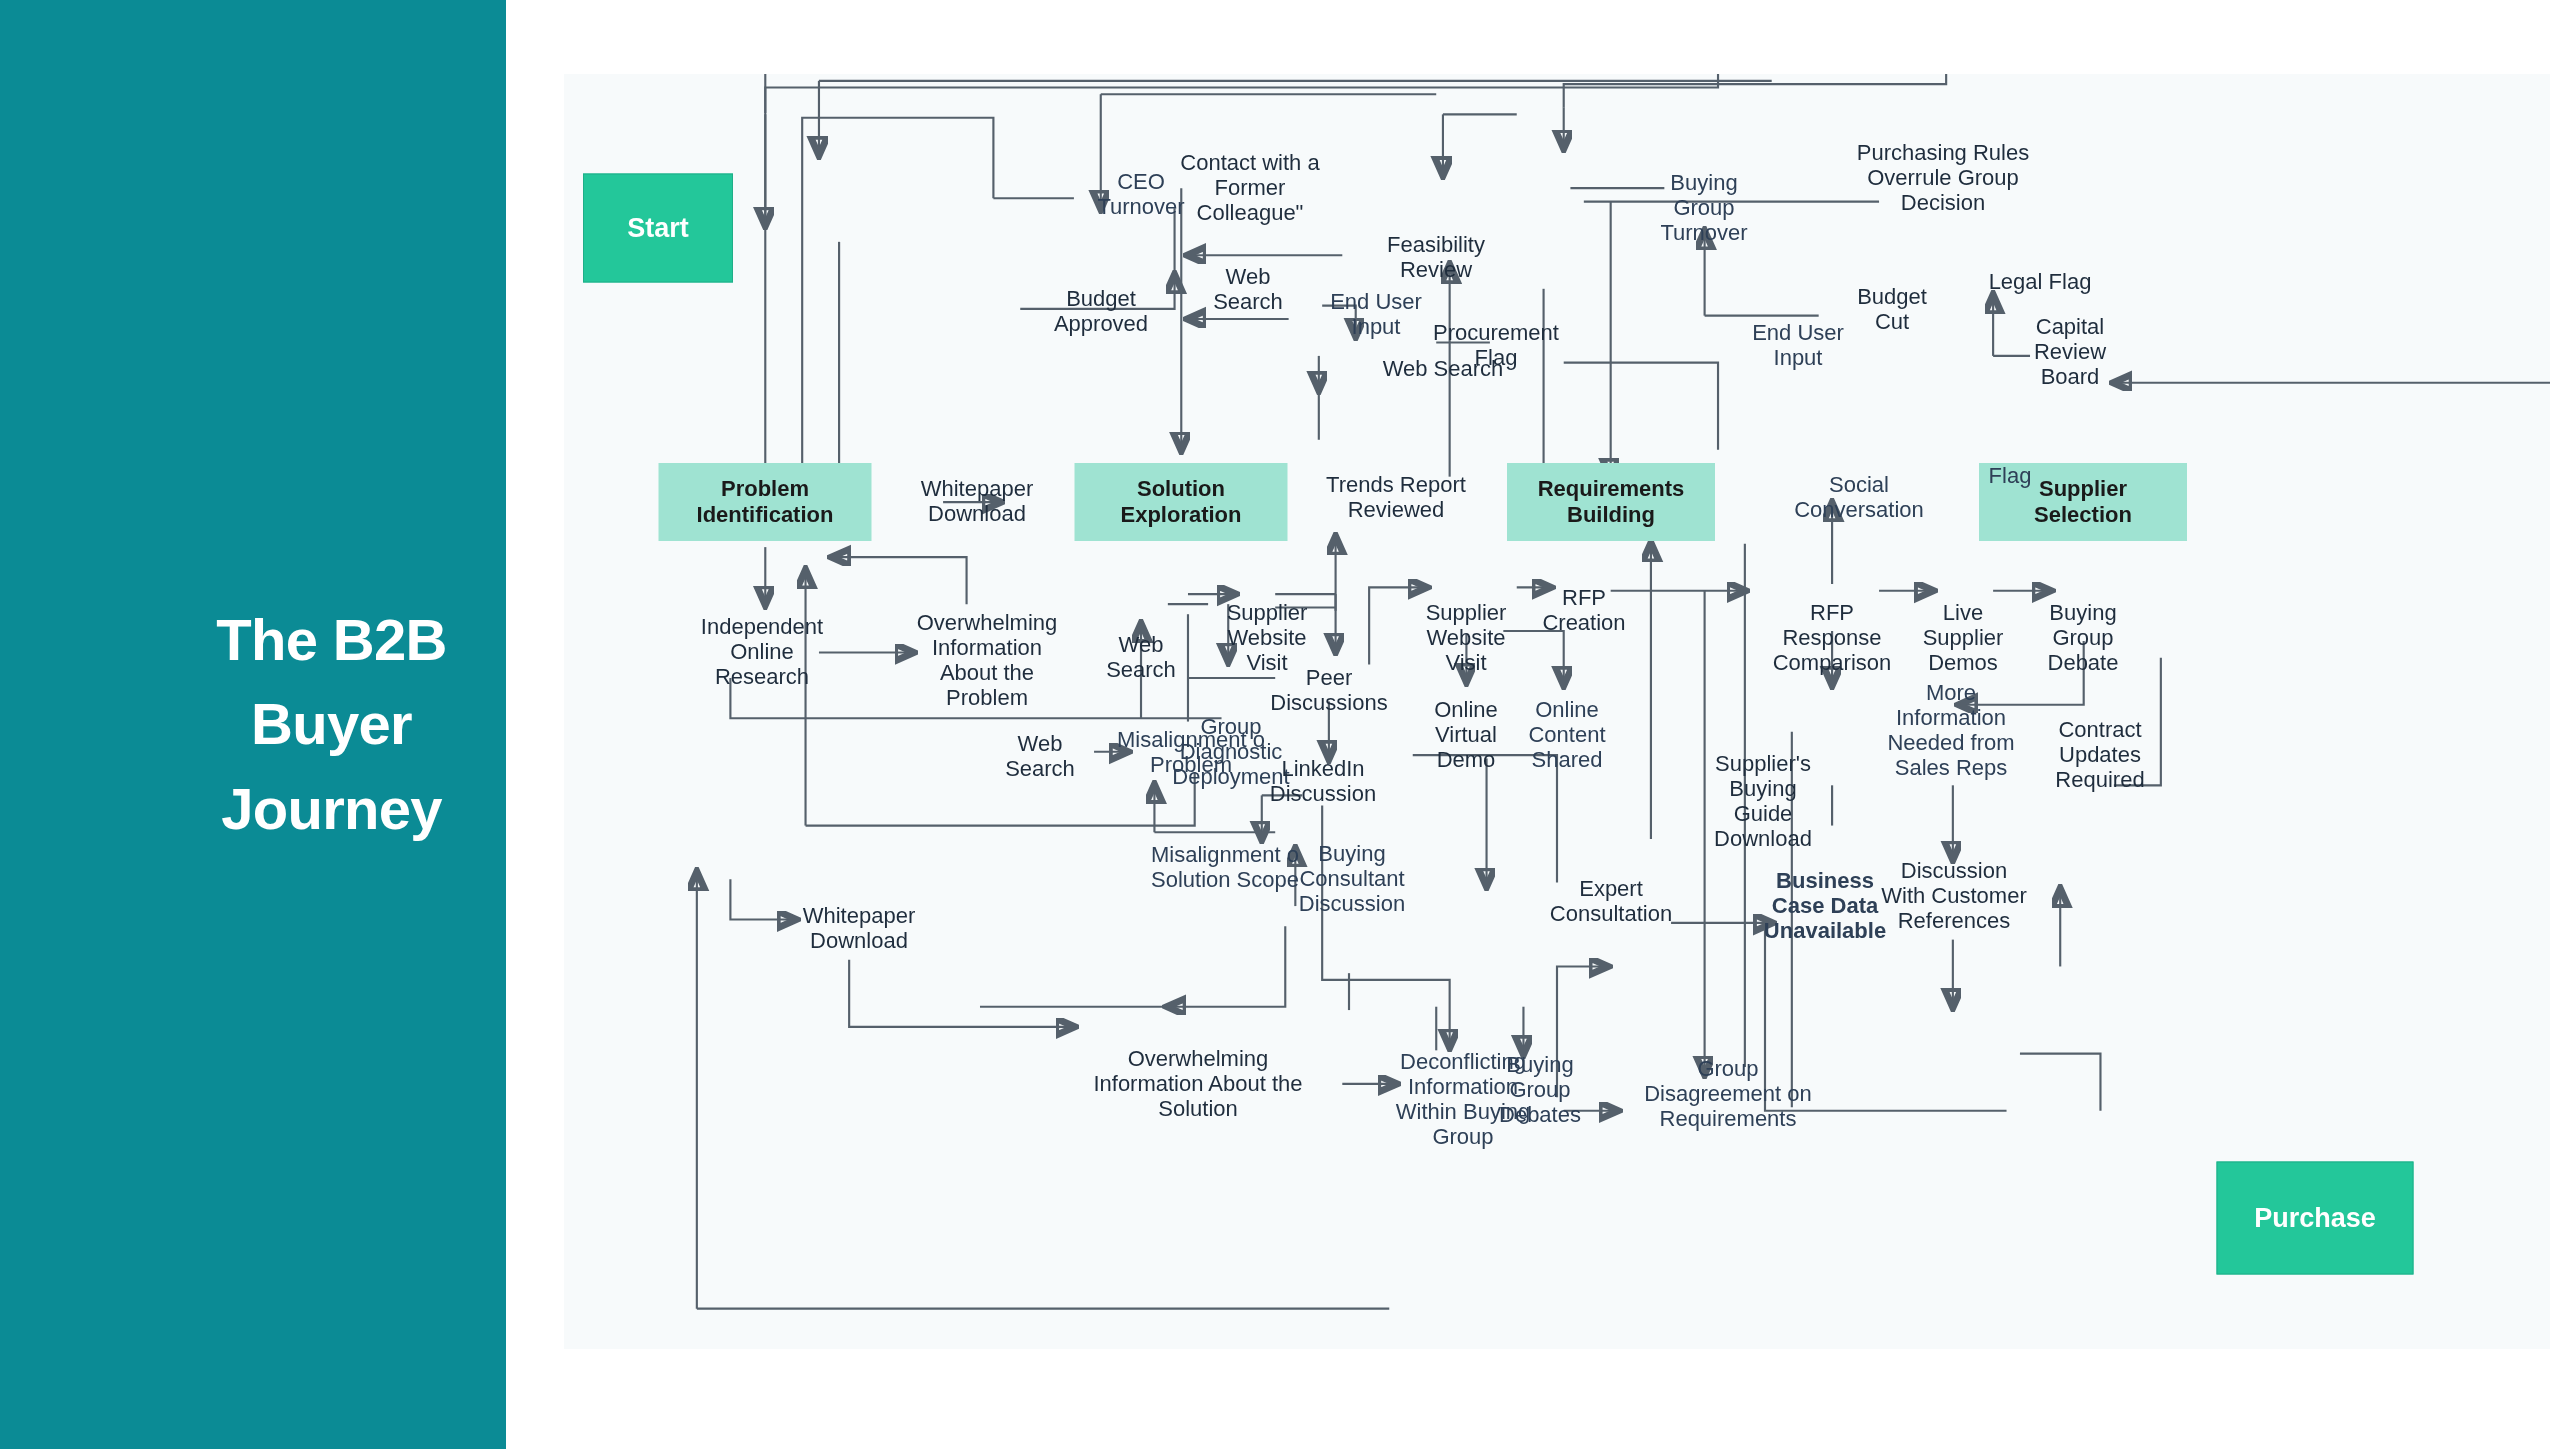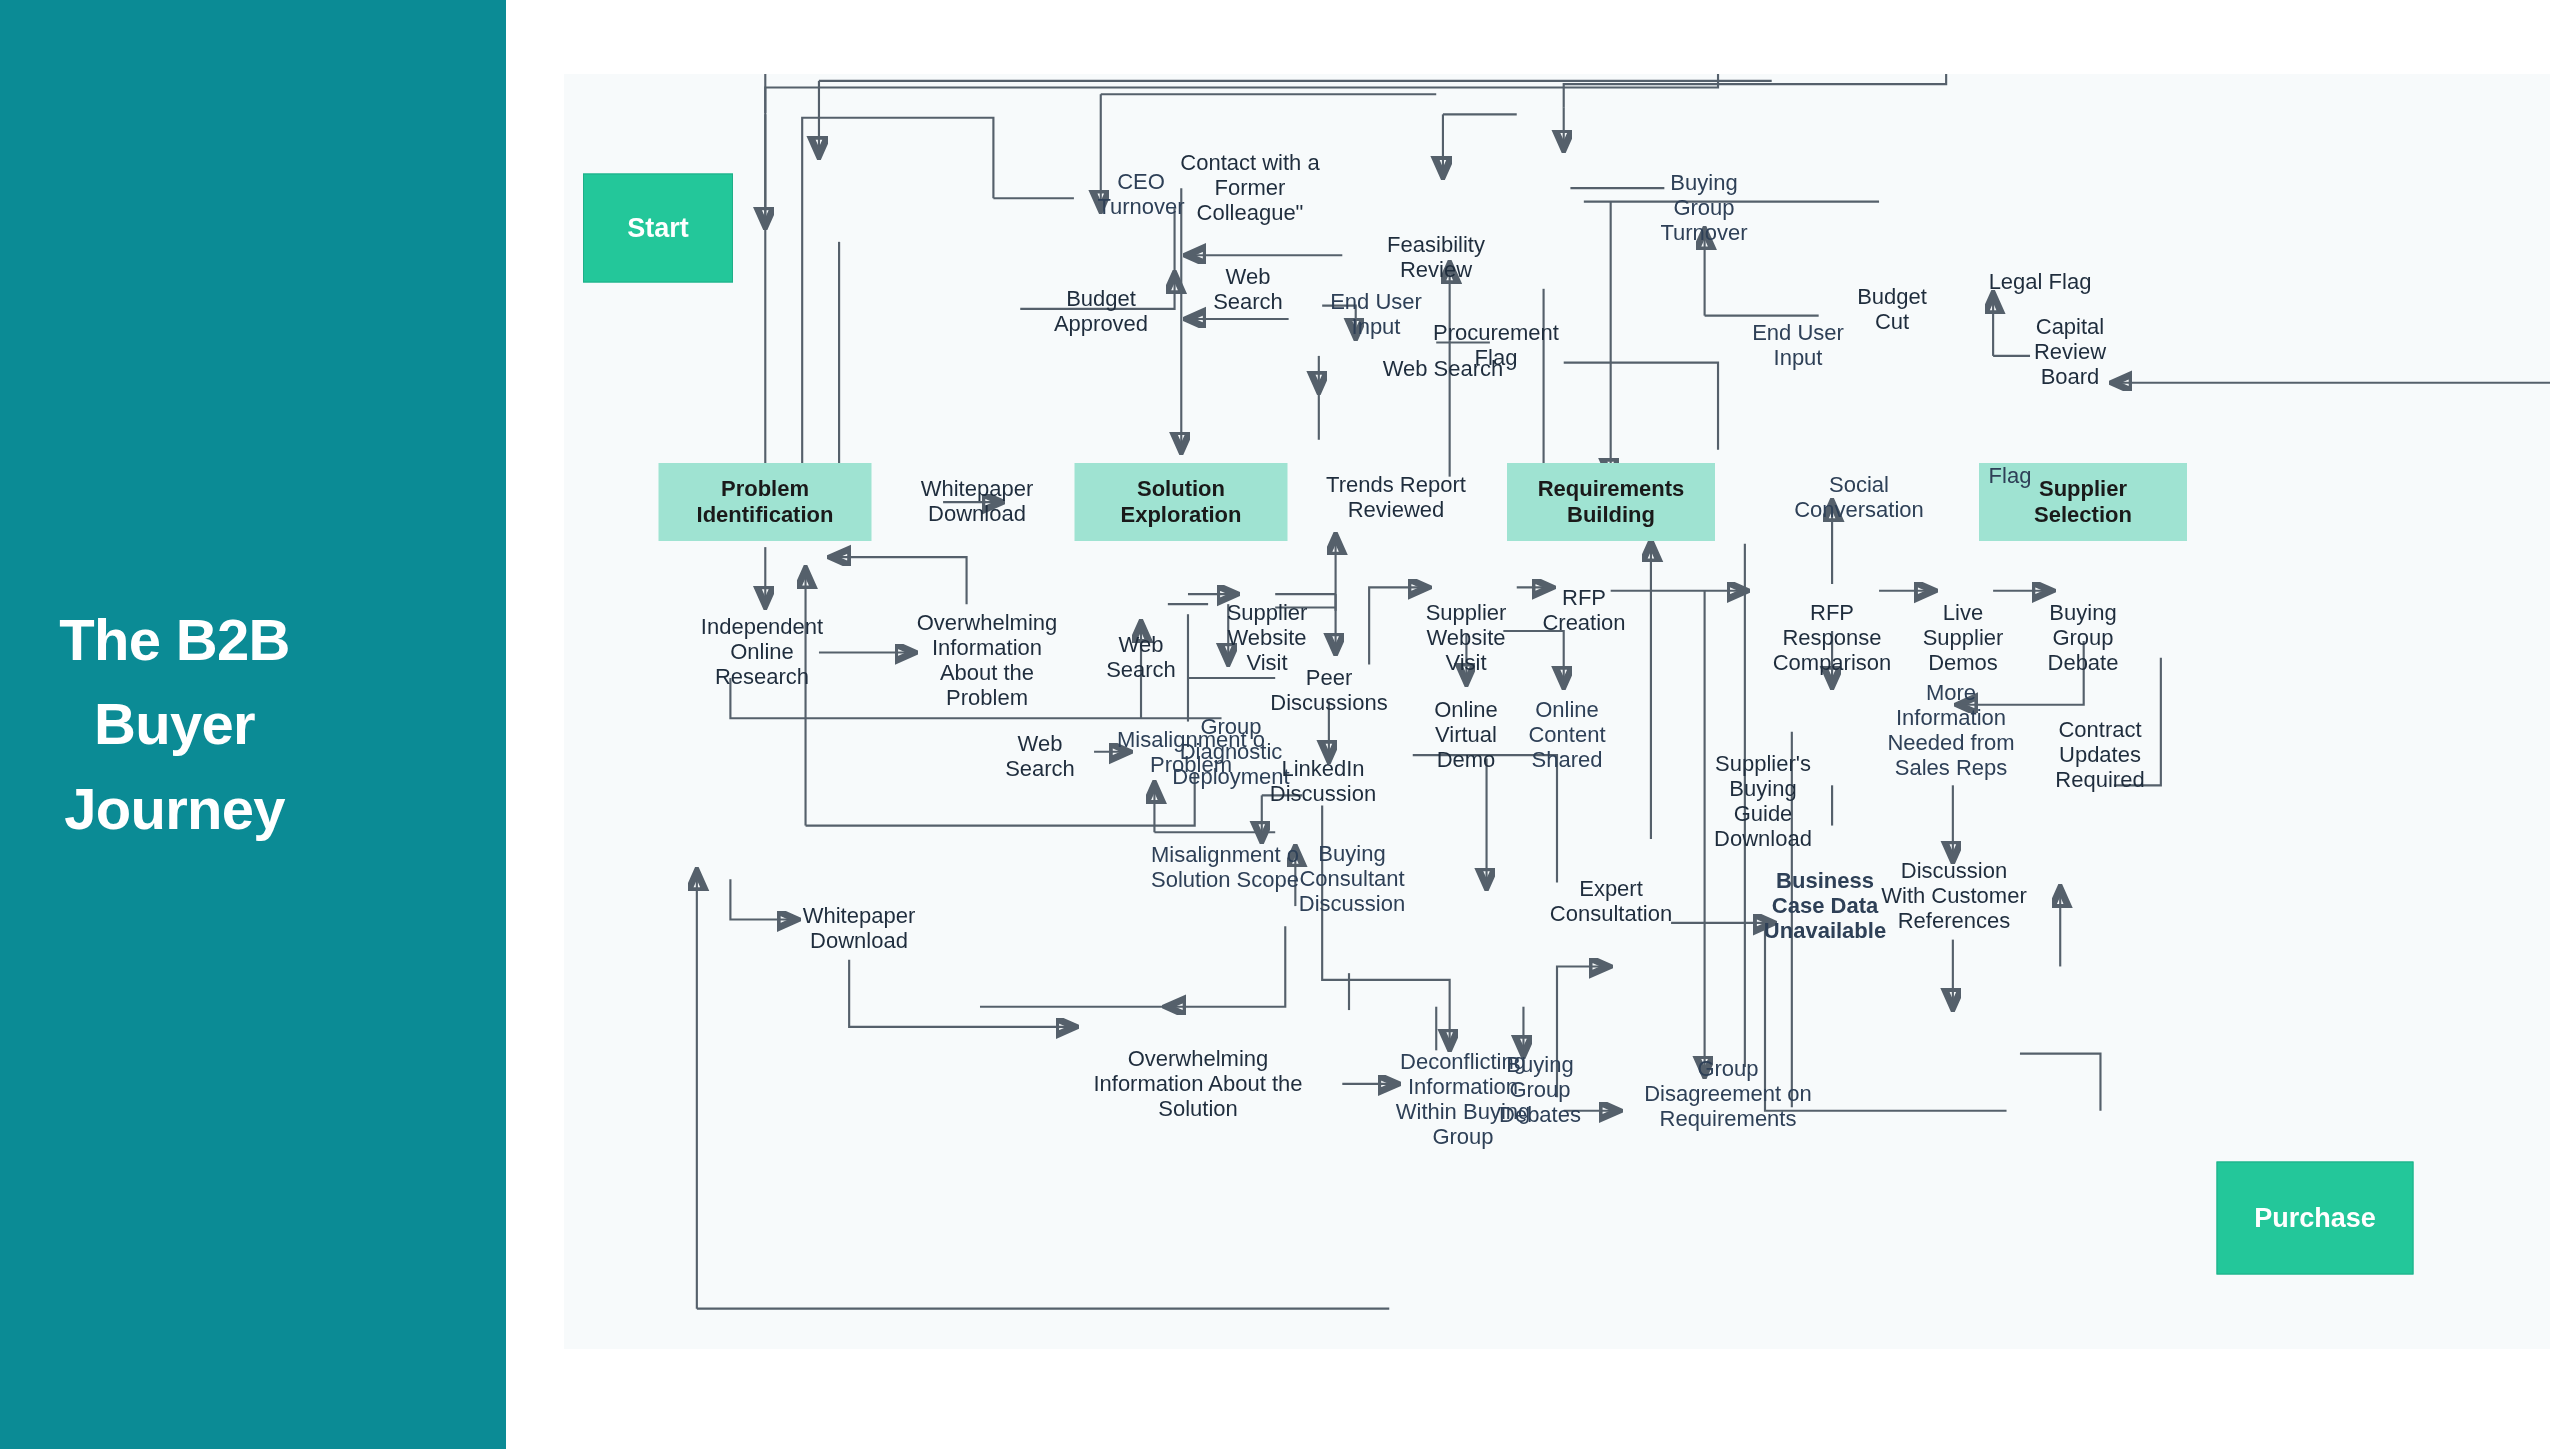--- a/index.html
+++ b/index.html
@@ -9,21 +9,21 @@
     font-family:"Liberation Sans", sans-serif;
     overflow:hidden;
     position:relative;
   }
   #root{position:absolute;inset:0;}
 
   
   .title-panel{
     position:absolute;left:0;top:0;width:506px;height:1449px;
     background:#0b8b95;
-    display:flex;align-items:center;justify-content:flex-start;
+    display:flex;align-items:center;justify-content:flex-end;
   }
   .title-text{
     color:#ffffff;
     font-size:58px;
     font-weight:bold;
     line-height:1.45;
     text-align:center;
     letter-spacing:-0.7px;
     width:349px;
   }
@@ -306,20 +306,23 @@
 
     <div class="node dark" style="left:686px;top:114px;width:168px;"><span>Contact with a
 Former
 Colleague"</span></div>
 
 
     <div class="node blue" style="left:1140px;top:134px;width:148px;"><span>Buying
 Group
 Turnover</span></div>
 
+    <div class="node dark" style="left:1379px;top:104px;width:241px;"><span>Purchasing Rules
+Overrule Group
+Decision</span></div>
 
     <div class="node dark" style="left:537px;top:238px;width:134px;"><span>Budget
 Approved</span></div>
 
     <div class="node dark" style="left:684px;top:216px;width:114px;"><span>Web
 Search</span></div>
 
     <div class="node dark" style="left:872px;top:184px;width:154px;"><span>Feasibility
 Review</span></div>
 

